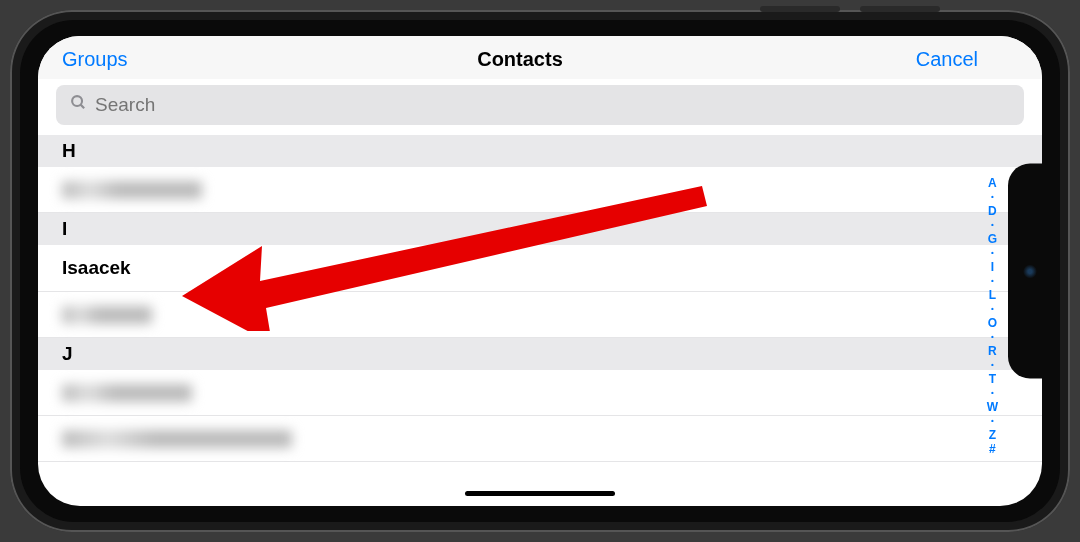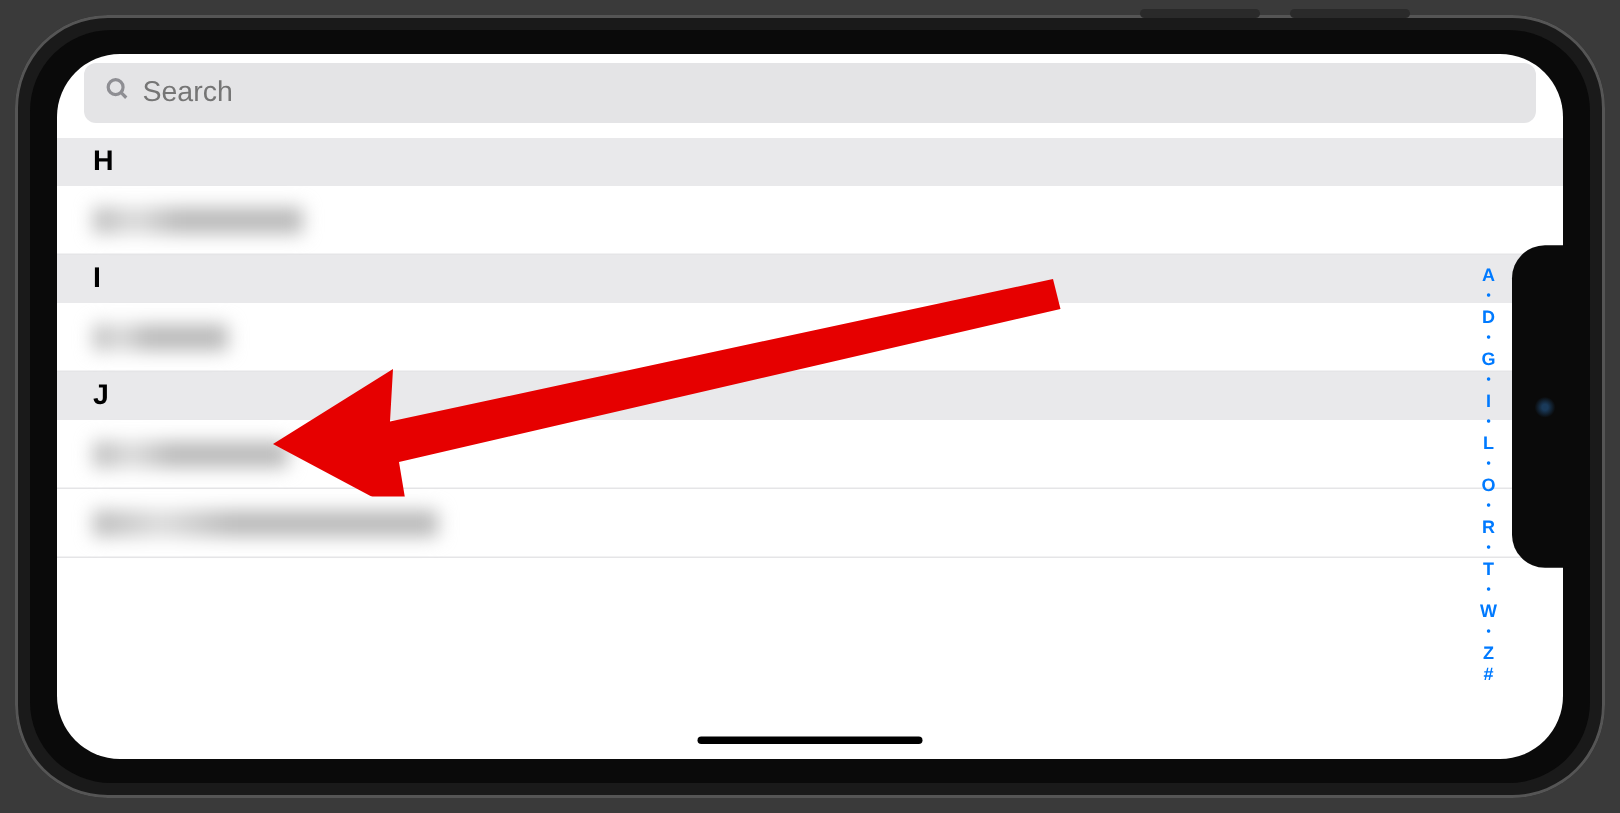--- a/index.html
+++ b/index.html
@@ -171,37 +171,43 @@
 
 <div class="phone-frame">
   <div class="buttons-top"></div>
   <div class="buttons-top2"></div>
   <div class="phone-inner">
     <div class="notch">
       <div class="camera"></div>
     </div>
     <div class="screen">
 
+      <div class="nav-bar">
+        <div class="nav-left">Groups</div>
+        <div class="nav-title">Contacts</div>
+        <div class="nav-right">Cancel</div>
+      </div>
 
       <div class="search-bar">
         <span class="search-icon">
           <svg width="17" height="17" viewBox="0 0 24 24" fill="none" stroke="#8e8e93" stroke-width="3">
               <circle cx="10" cy="10" r="7"></circle>
               <line x1="20" y1="20" x2="15" y2="15"></line>
             </svg>
         </span>
         <input class="search-input" type="text" placeholder="Search" style="">
       </div>
 
       <div class="list" id="list">
           <div class="section-header">H</div>
           <div class="contact-row">
             <span class="blur" style="width: 140px;"></span>
           </div>
           <div class="section-header">I</div>
+          <div class="contact-row bold">Isaacek</div>
           <div class="contact-row">
             <span class="blur" style="width: 90px;"></span>
           </div>
           <div class="section-header">J</div>
           <div class="contact-row">
             <span class="blur" style="width: 130px;"></span>
           </div>
           <div class="contact-row">
             <span class="blur" style="width: 230px;"></span>
           </div>

